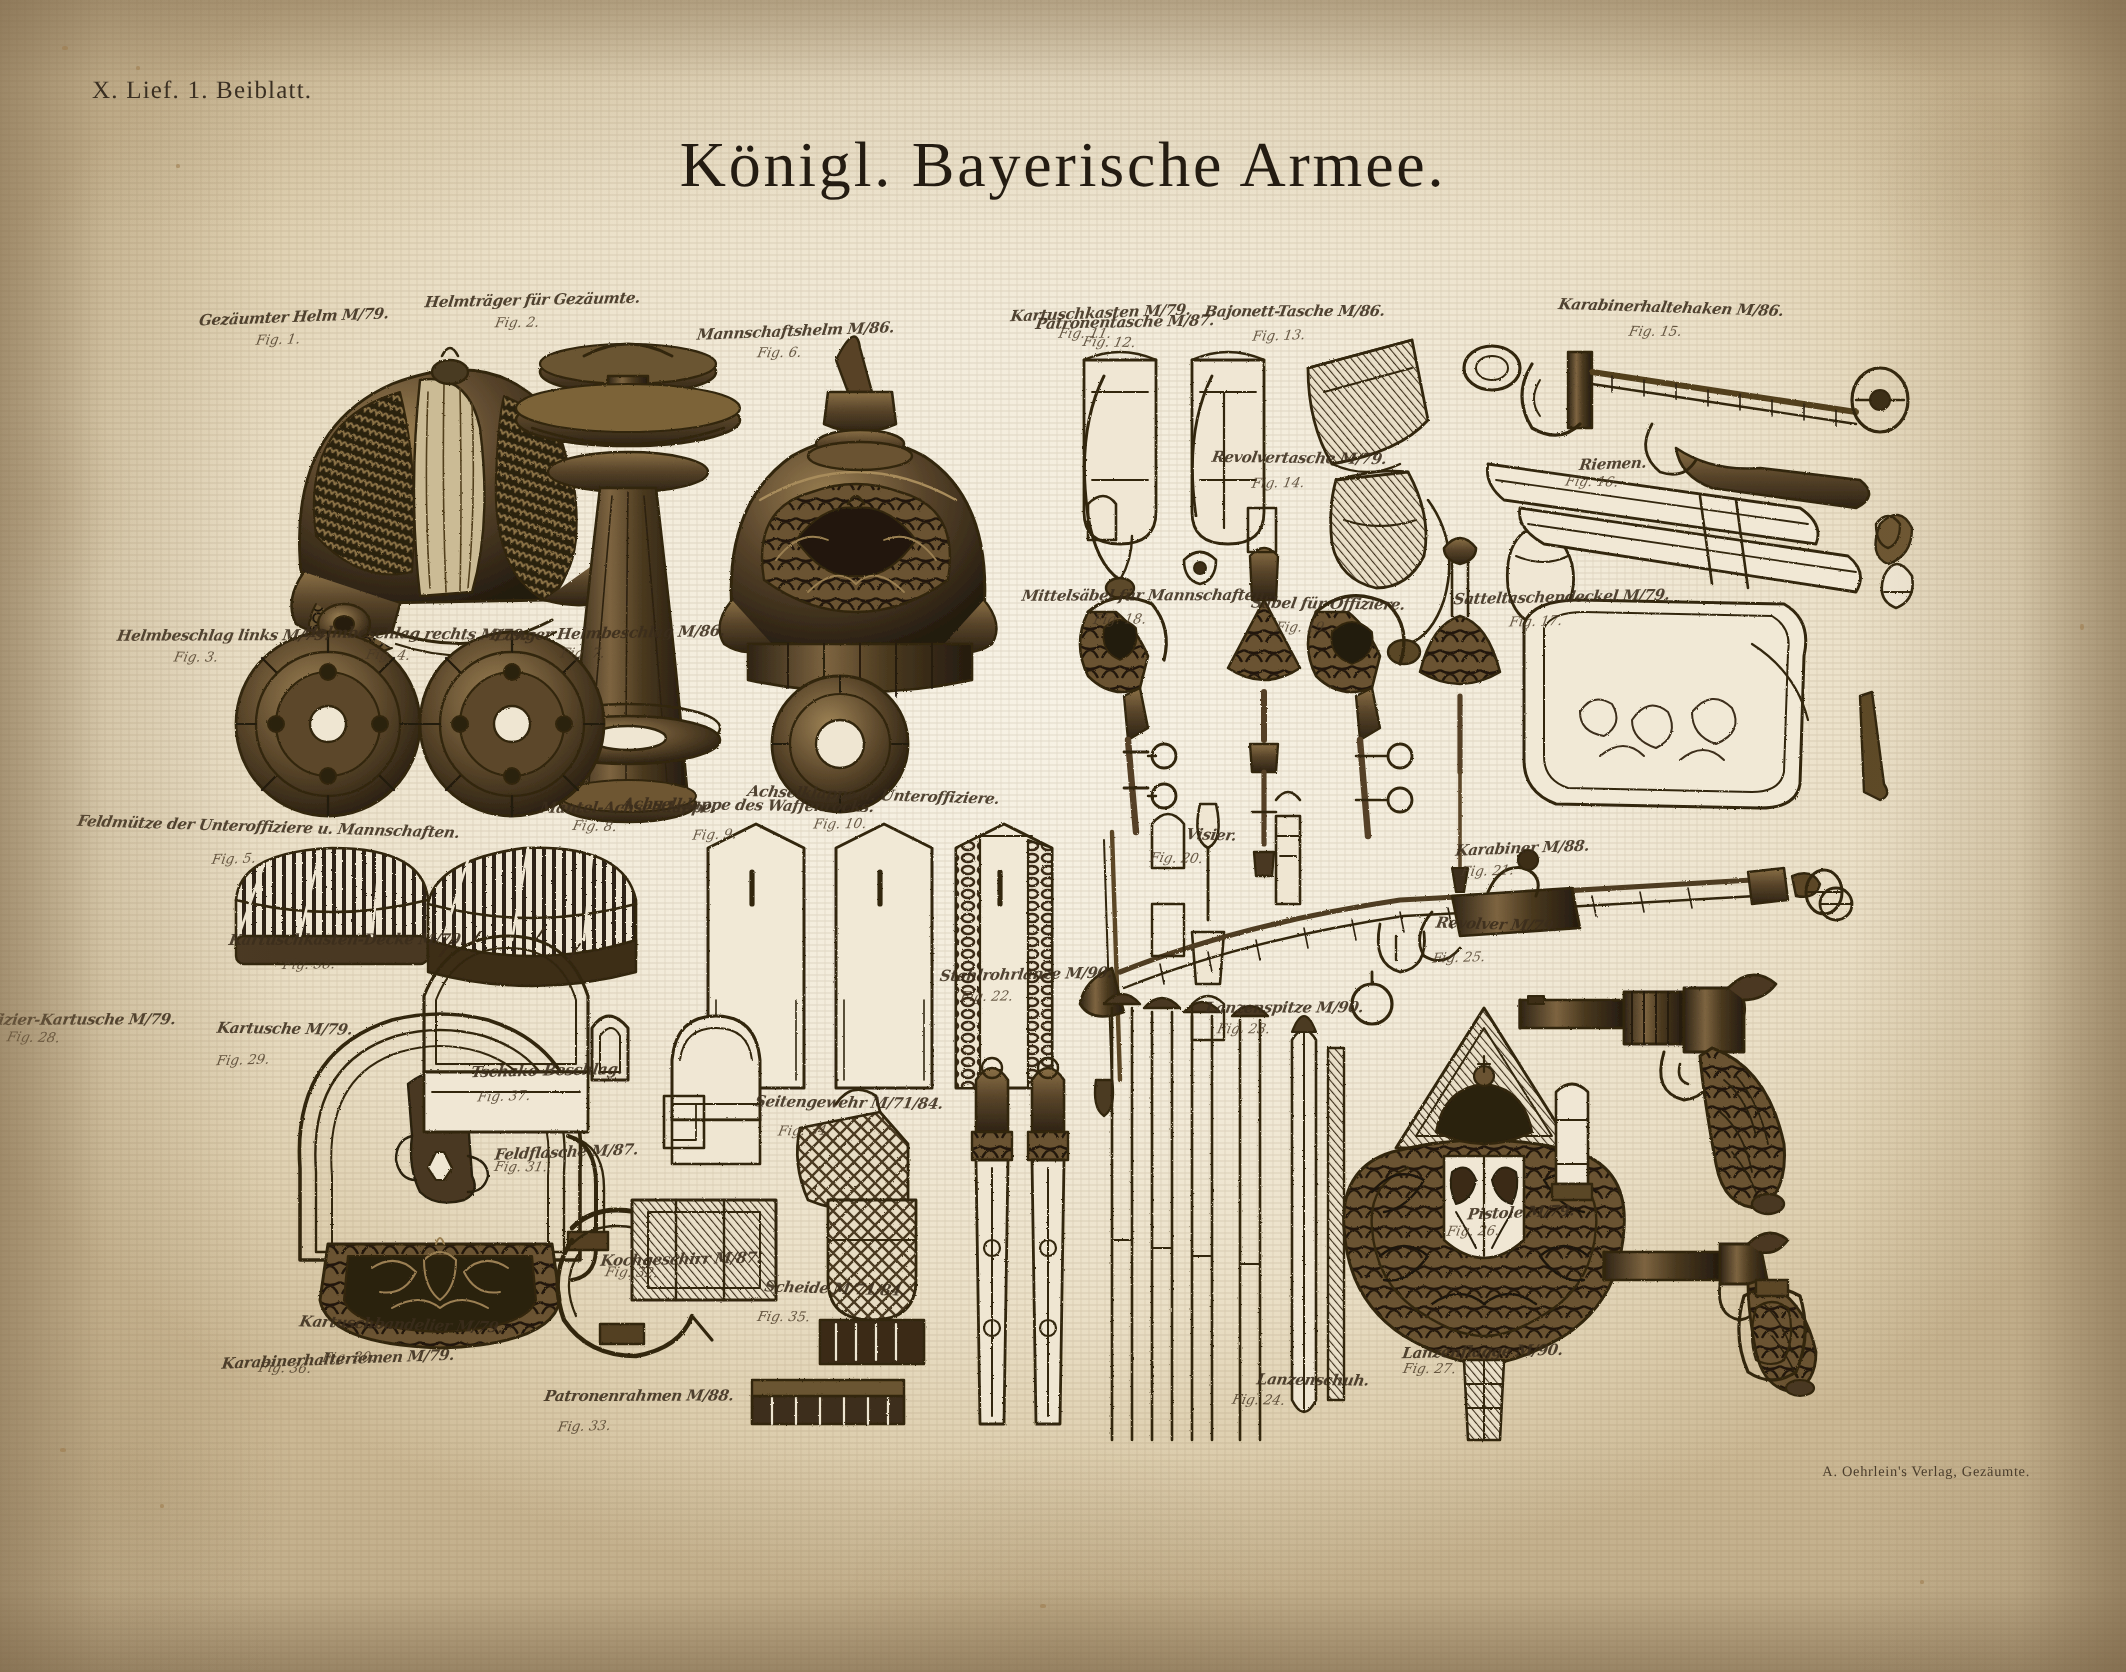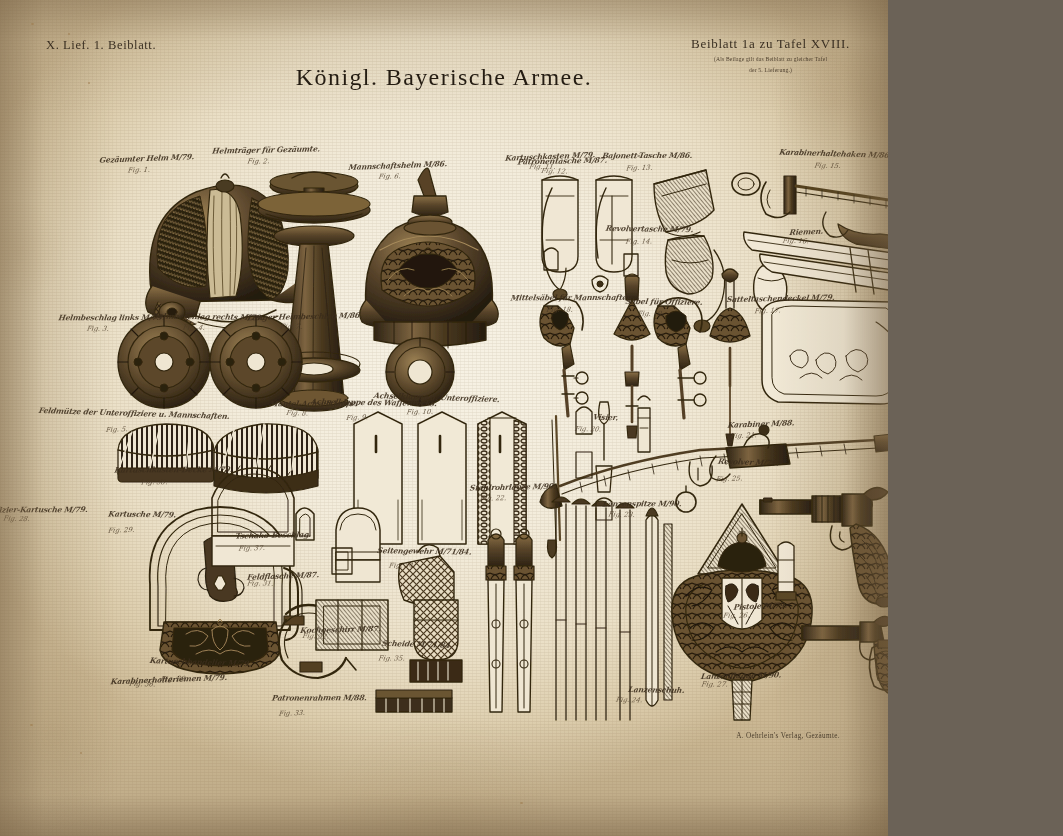--- a/index.html
+++ b/index.html
@@ -1,18 +1,18 @@
 <!DOCTYPE html>
 <html><head>
 <meta charset="utf-8">
 <style>
   html,body{margin:0;padding:0;background:#6b6257;}
   #page{
     position:relative;
-    width:888px;height:836px;
+    width:1063px;height:836px;
     overflow:hidden;
     font-family:"Liberation Serif", serif;
     background:#bef264;
   }
   
   #paper-base{position:absolute;inset:0;
     background:
       radial-gradient(ellipse 58% 54% at 50% 42%, #f7f2e5 0%, #f3ecdb 42%, #eadfc6 68%, #ddceae 84%, #cbb894 100%);
   }
   #paper-vignette{position:absolute;inset:0;pointer-events:none;
@@ -35,21 +35,21 @@
   .fleck{position:absolute;background:#9d7a4a;opacity:.55;border-radius:40%;}
 
   
   #hdr-left{position:absolute;left:46px;top:38px;font-size:12.5px;letter-spacing:.6px;
     color:#3a2f22;white-space:nowrap;}
   #hdr-right{position:absolute;right:38px;top:36px;text-align:center;color:#3a2f22;}
   #hdr-right .big{font-size:13px;letter-spacing:.7px;white-space:nowrap;}
   #hdr-right .small{font-size:5.6px;line-height:1.5;letter-spacing:.2px;margin-top:3px;
     color:#4b3d2c;white-space:nowrap;}
   #plate-title{position:absolute;left:0;right:0;top:64px;text-align:center;
-    font-size:24px;letter-spacing:1.4px;color:#241c12;}
+    font-size:32px;letter-spacing:1.4px;color:#241c12;}
   #imprint{position:absolute;right:48px;bottom:96px;font-size:7.2px;letter-spacing:.35px;
     color:#4a3d2c;white-space:nowrap;}
 
   
   #plate{position:absolute;left:0;top:0;width:1063px;height:836px;}
   #plate svg{position:absolute;left:0;top:0;}
   .cap{font-family:"DejaVu Serif", serif;fill:#3b2d1c;
     font-style:italic;font-weight:700;letter-spacing:-.2px;}
   .fig{font-family:"DejaVu Serif", serif;fill:#4a3a26;font-style:italic;}
   svg{shape-rendering:geometricPrecision;}
@@ -872,23 +872,18 @@
   <div class="fleck" style="left:68px;top:33px;width:2px;height:2px;"></div>
   <div class="fleck" style="left:88px;top:82px;width:2px;height:2px;"></div>
   <div class="fleck" style="left:30px;top:724px;width:3px;height:2px;"></div>
   <div class="fleck" style="left:80px;top:752px;width:2px;height:2px;"></div>
   <div class="fleck" style="left:1040px;top:312px;width:2px;height:3px;"></div>
   <div class="fleck" style="left:520px;top:802px;width:3px;height:2px;"></div>
   <div class="fleck" style="left:960px;top:790px;width:2px;height:2px;"></div>
 
   <div id="hdr-left">X. Lief. 1. Beiblatt.</div>
 
-  <div id="hdr-right">
-    <div class="big">Beiblatt 1a zu Tafel XVIII.</div>
-    <div class="small">(Als Beilage gilt das Beiblatt zu gleicher Tafel</div>
-    <div class="small">der 5. Lieferung.)</div>
-  </div>
 
   <div id="plate-title">Königl. Bayerische Armee.</div>
 
   <div id="imprint">A. Oehrlein's Verlag, Gezäumte.</div>
 
 </div>
 
 </body></html>

